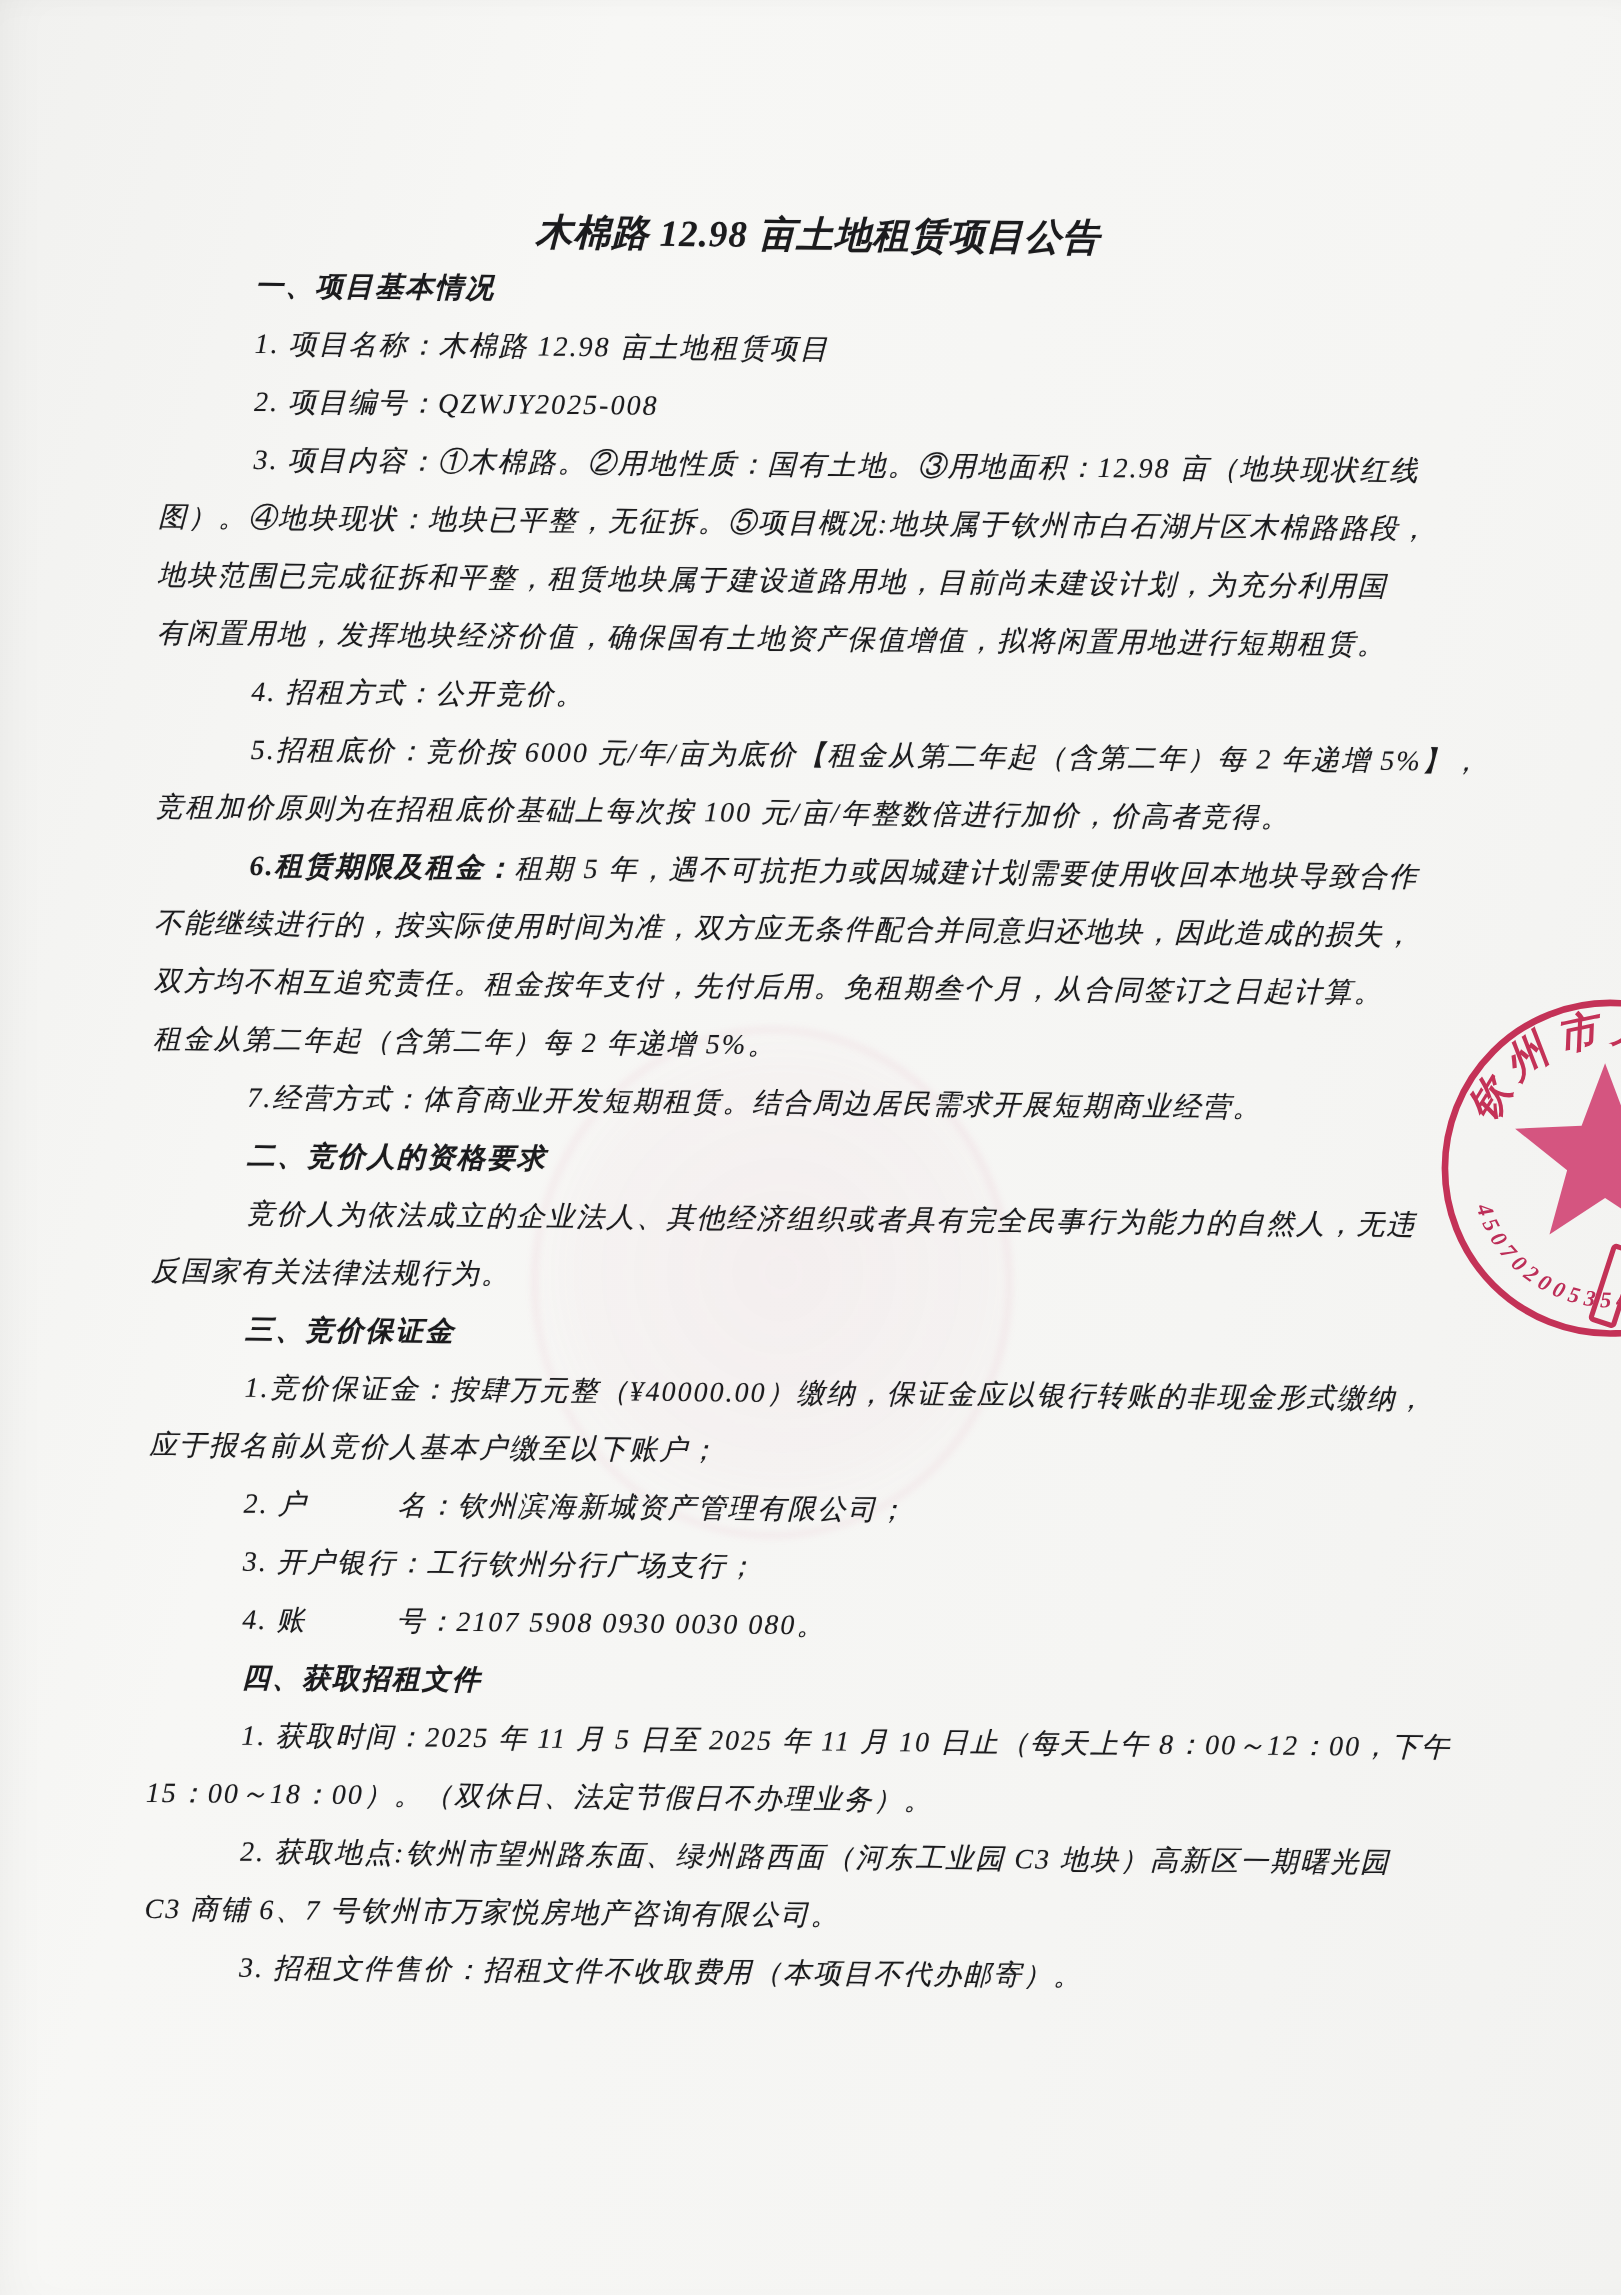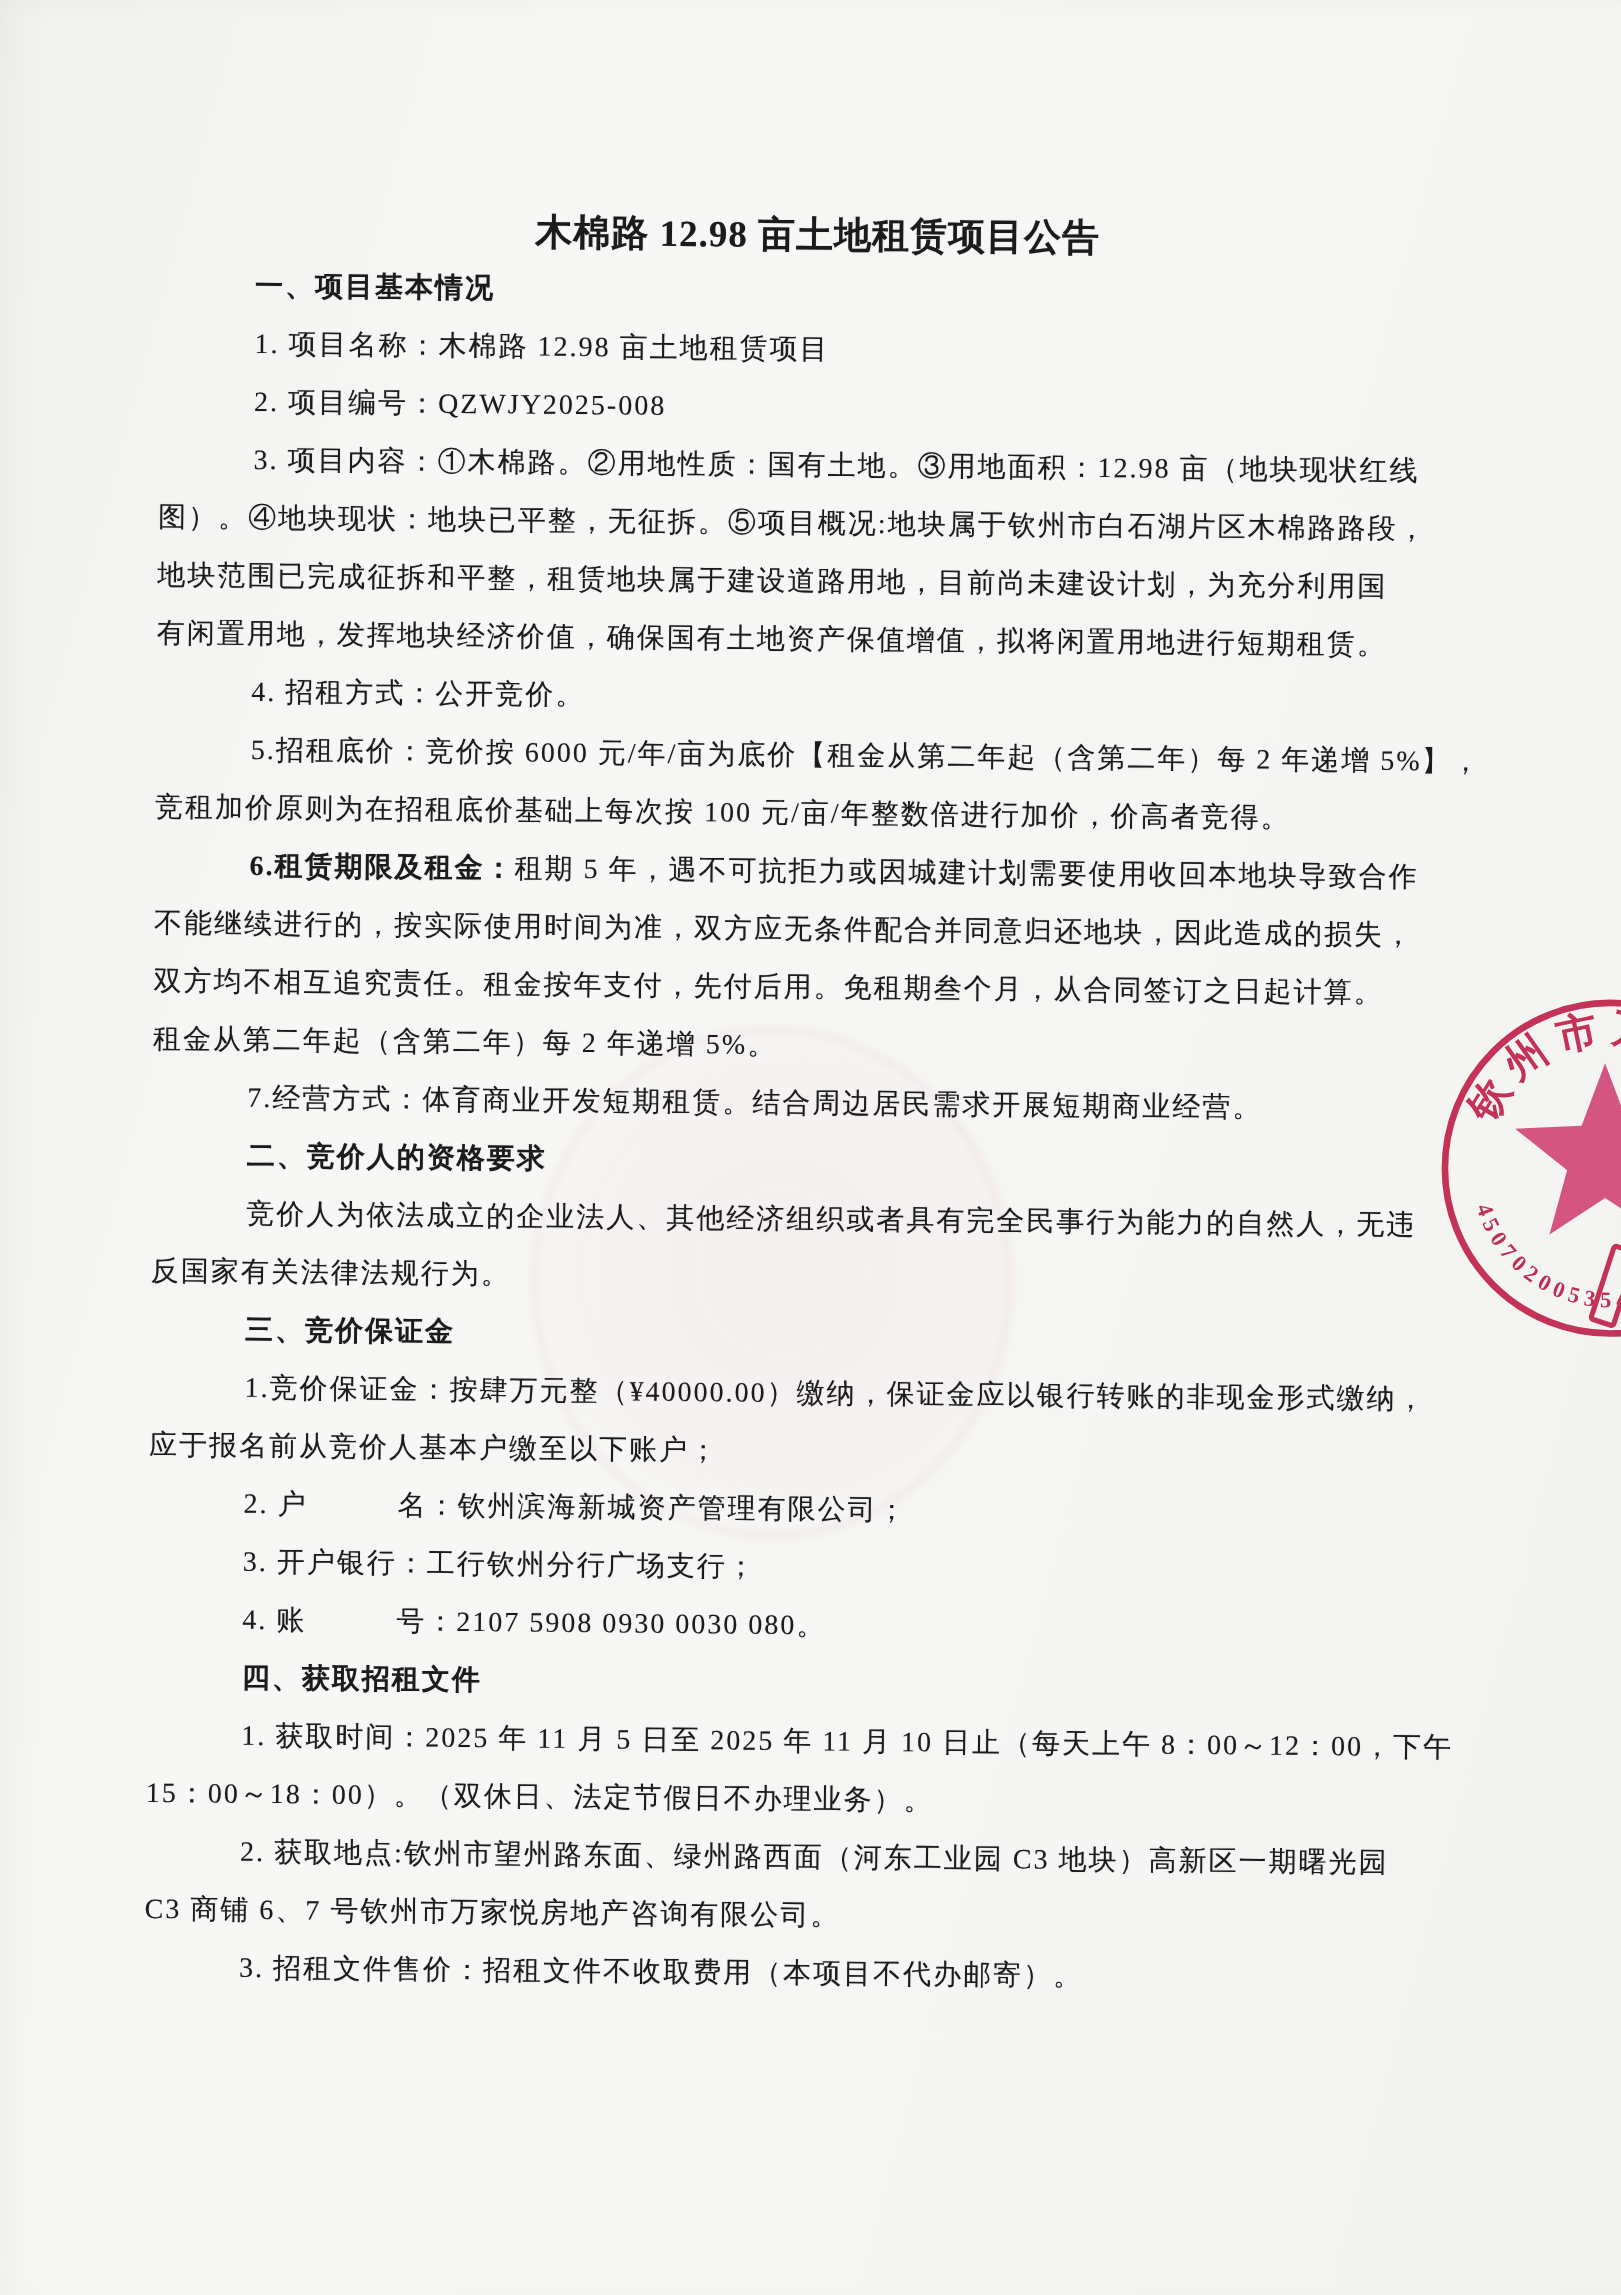--- a/index.html
+++ b/index.html
@@ -4,20 +4,21 @@
 <style>
   html,body{margin:0;padding:0;background:#e9e9e7;}
   .page{
     position:relative;
     width:1622px;height:2295px;
     background:linear-gradient(105deg,#f1f1ef 0%,#f7f7f5 28%,#f5f5f3 70%,#f2f2f0 100%);
     overflow:hidden;
     font-family:"Liberation Serif","DejaVu Serif",serif;
     color:#1b1b1d;
     box-shadow:inset 31px 0 61px -41px rgba(0,0,0,.07), inset 0 20.4px 46px -36px rgba(0,0,0,.05);
+    font-style:italic;
   }
   .content{
     position:absolute;left:161px;top:202px;width:1314px;
     transform:rotate(0.55deg);
     transform-origin:0 0;
     text-shadow:0 0 1px rgba(45,45,48,.38);
   }
   .doc-title{
     font-size:37px;font-weight:bold;letter-spacing:1px;
     height:54px;line-height:54px;text-align:center;white-space:nowrap;

